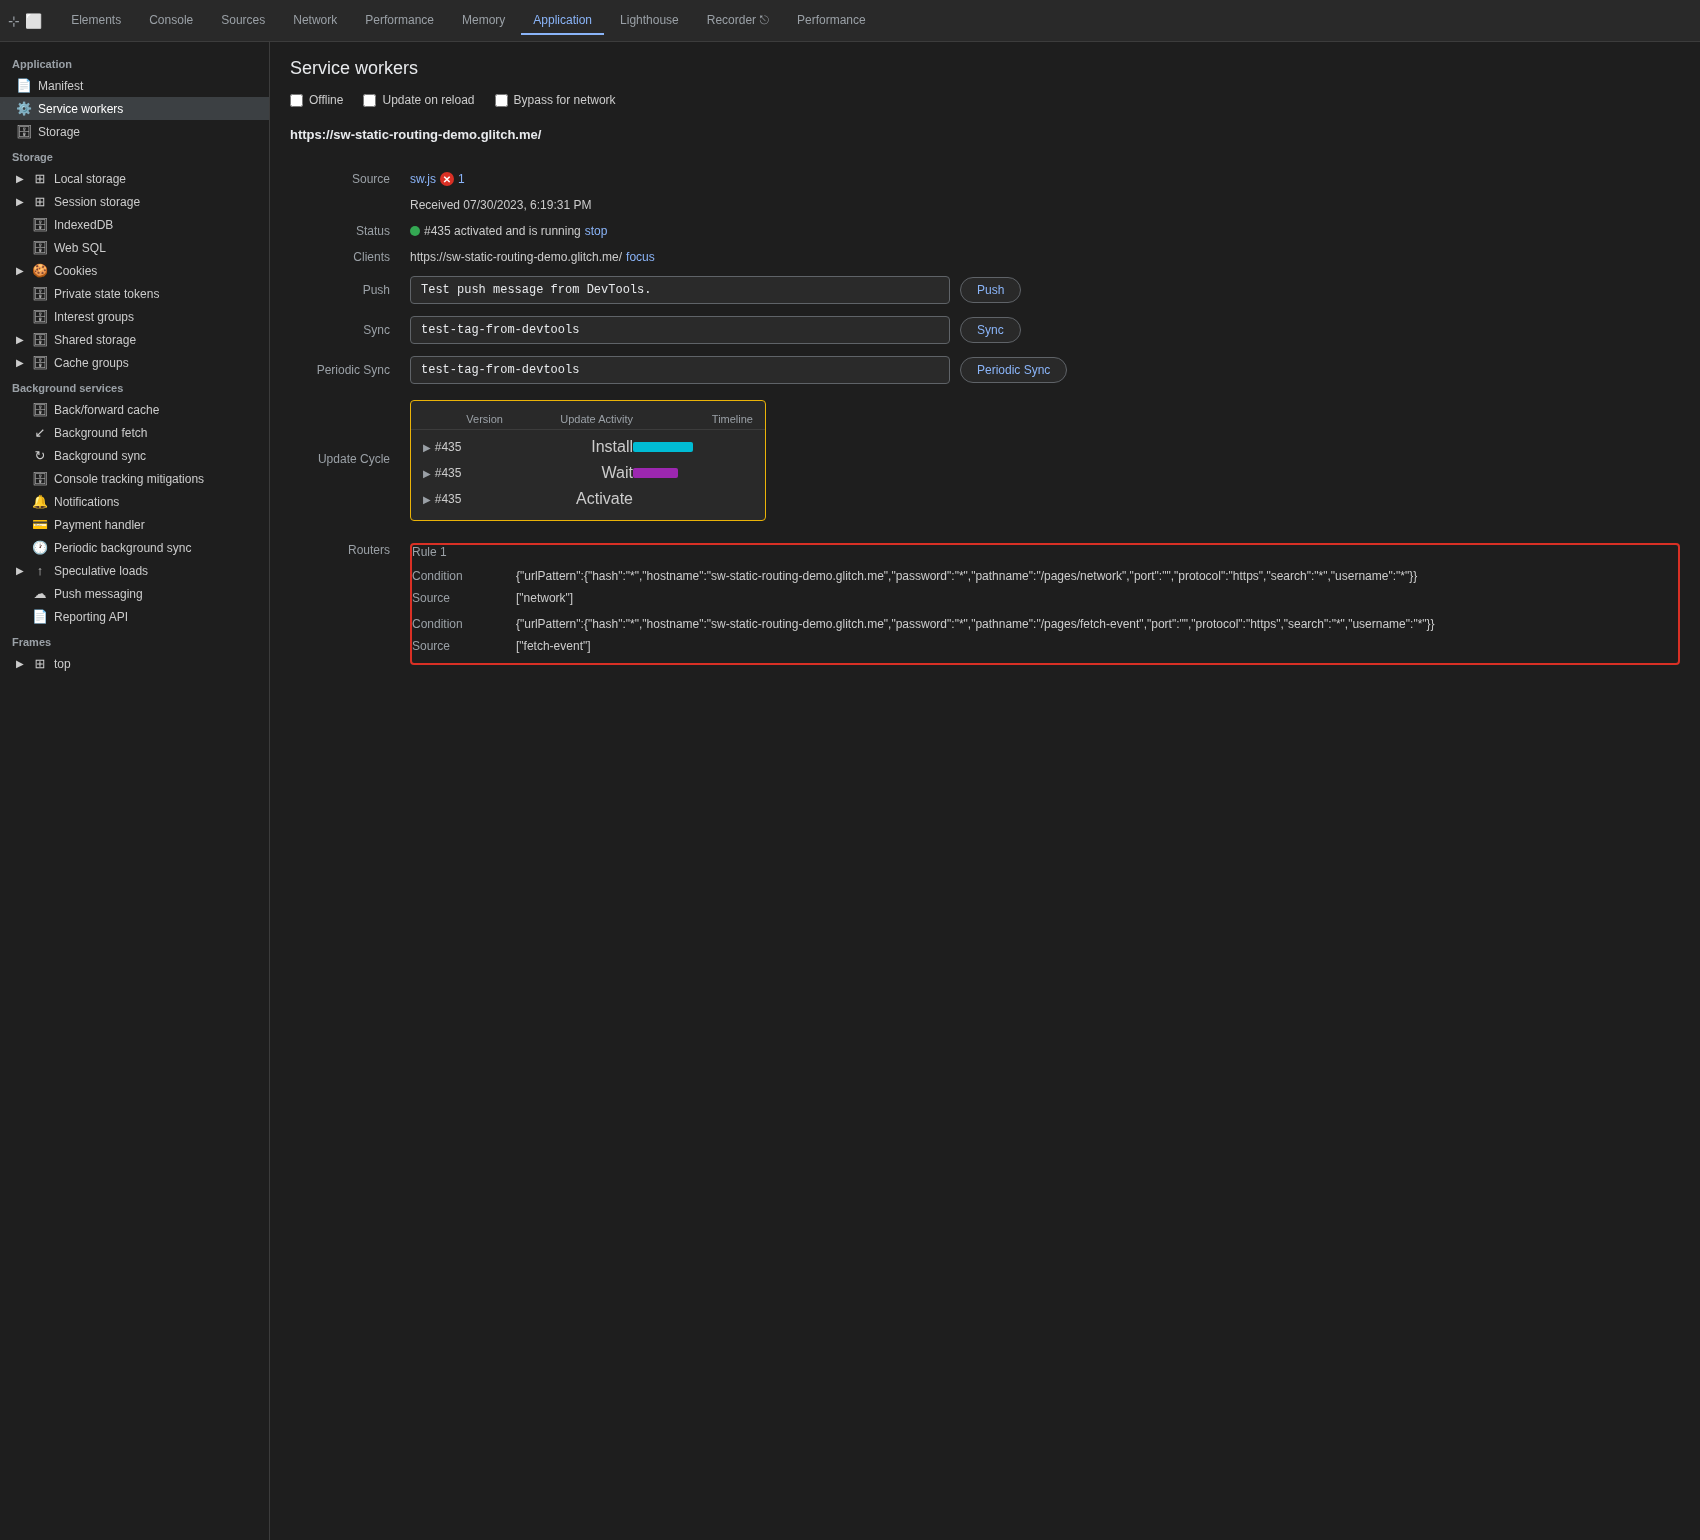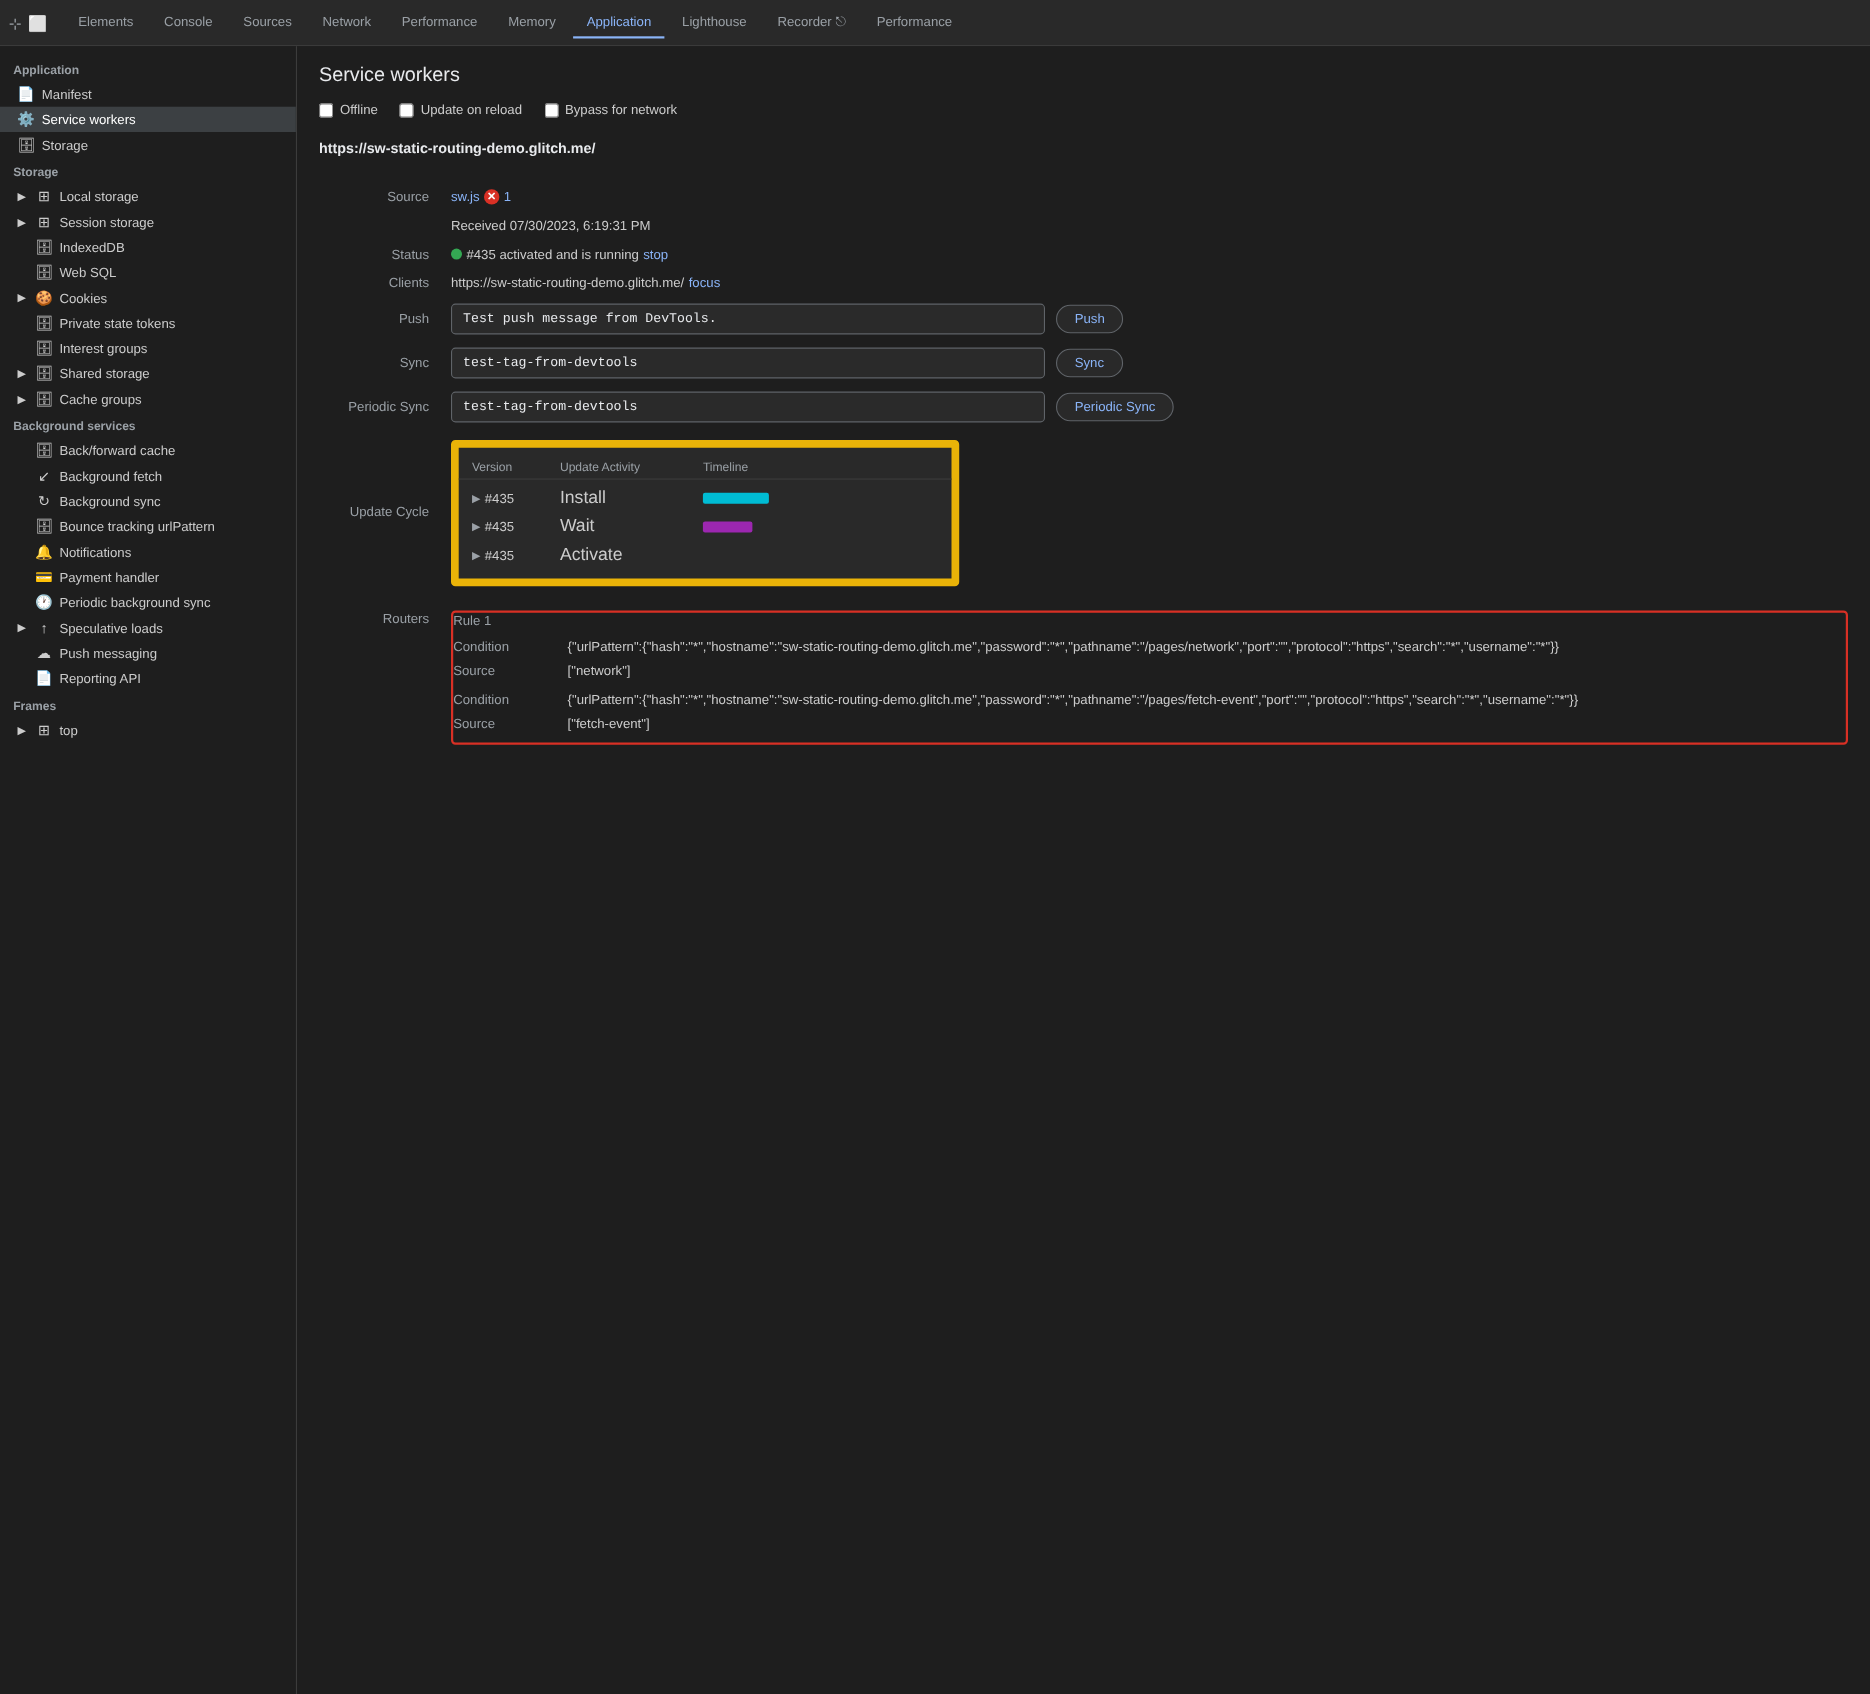--- a/index.html
+++ b/index.html
@@ -200,24 +200,25 @@
       white-space: nowrap;
     }
 
     
     .update-cycle-container {
       position: relative;
       margin-top: 4px;
     }
     .update-cycle-table {
       background: #292929;
-      border: 7px solid #eab308;
+      border: 1px solid #eab308;
       border-radius: 4px;
       padding: 8px 0;
-      width: 462px;
+      width: 356px;
+      text-align: right;
     }
     .update-table-header {
       display: grid;
       grid-template-columns: 80px 130px 1fr;
       padding: 4px 12px;
       color: #9aa0a6;
       font-size: 11px;
       border-bottom: 1px solid #3c3c3c;
       margin-bottom: 4px;
     }
@@ -392,21 +393,21 @@
       <span>Background fetch</span>
     </div>
     <div class="sidebar-item">
       <span class="expand-arrow" style="visibility:hidden">▶</span>
       <span class="item-icon">↻</span>
       <span>Background sync</span>
     </div>
     <div class="sidebar-item">
       <span class="expand-arrow" style="visibility:hidden">▶</span>
       <span class="item-icon">🗄</span>
-      <span>Bounce tracking urlPattern</span>
+      <span>Console tracking mitigations</span>
     </div>
     <div class="sidebar-item">
       <span class="expand-arrow" style="visibility:hidden">▶</span>
       <span class="item-icon">🔔</span>
       <span>Notifications</span>
     </div>
     <div class="sidebar-item">
       <span class="expand-arrow" style="visibility:hidden">▶</span>
       <span class="item-icon">💳</span>
       <span>Payment handler</span>

